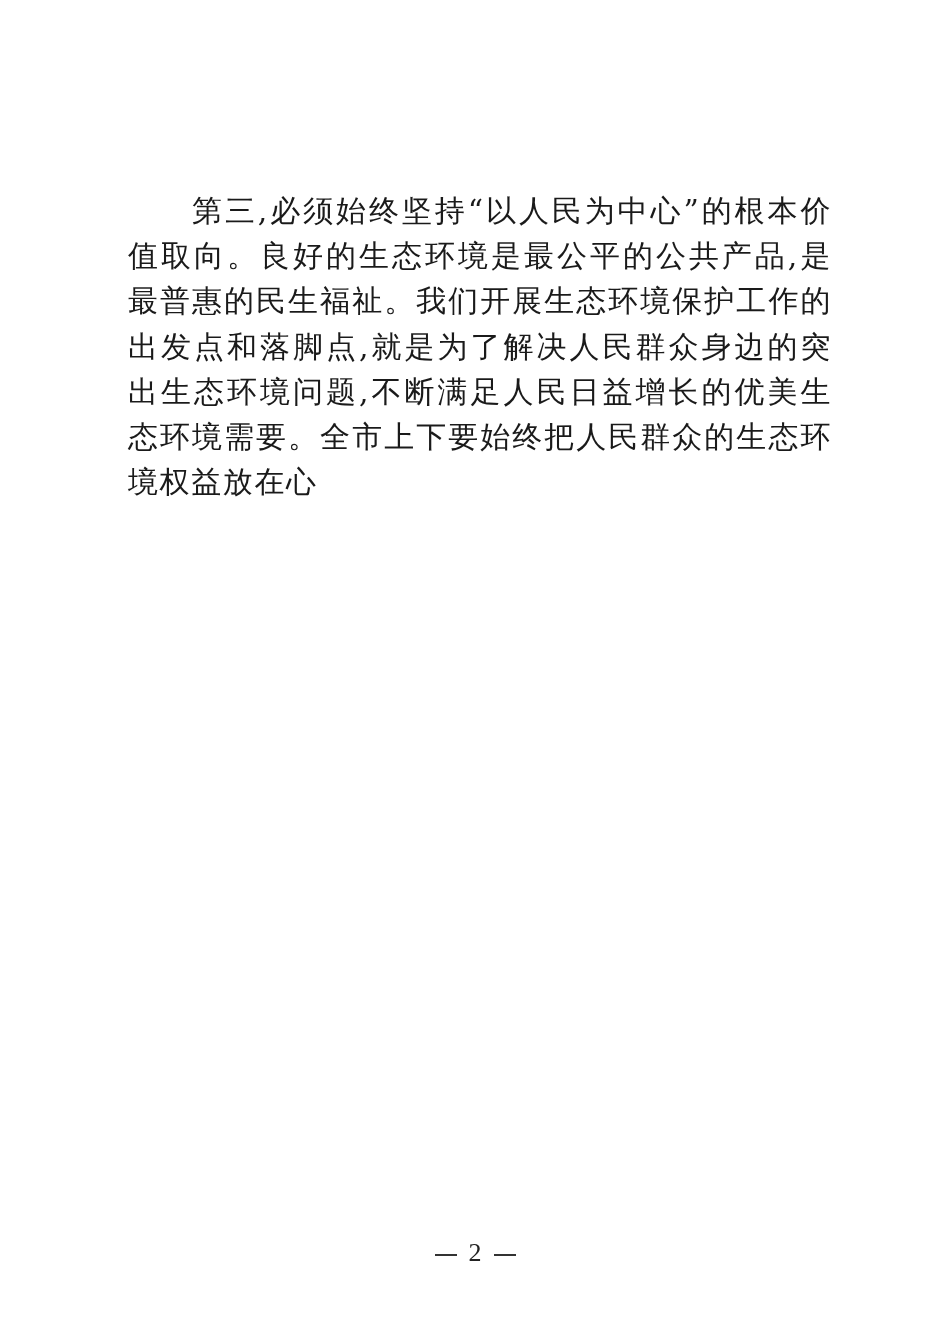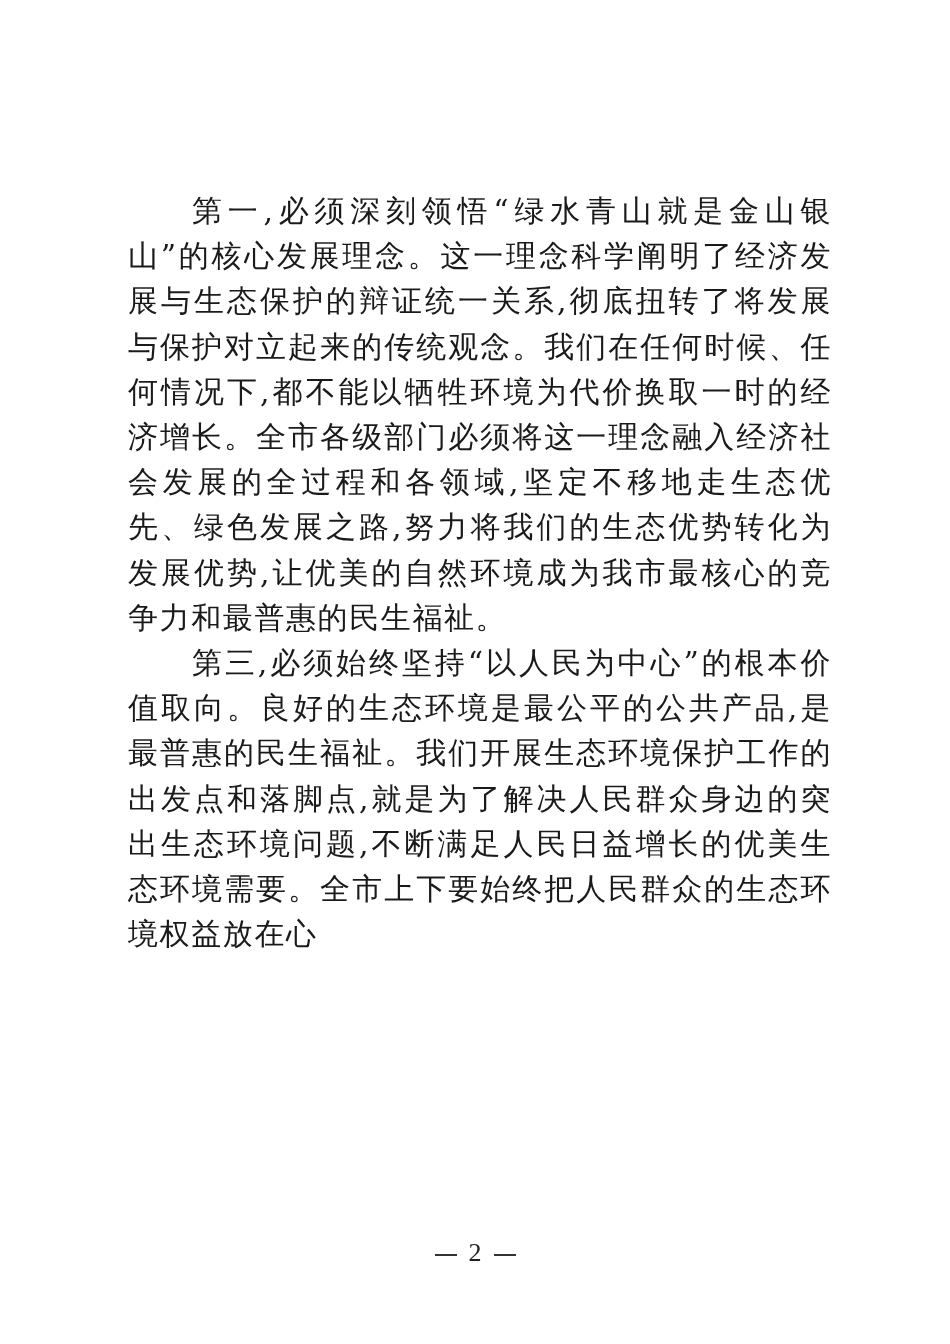--- a/index.html
+++ b/index.html
@@ -47,19 +47,18 @@
       height: 1.5px;
       background: #333;
       vertical-align: middle;
       margin: 0 12px;
     }
   </style>
 </head>
 <body>
 
 <div class="page">
-  <p class="para">第一,必须深刻领悟“绿水青山就是金山银山”的核心发展理念。这一理念科学阐明了经济发展与生态保护的辩证统一关系,彻底扭转了将发展与保护对立起来的传统观念。我们在任何时候、任何情况下,都不能以牺牲环境为代价换取一时的经济增长。全市各级部门必须将这一理念融入经济社会发展的全过程和各领域,坚定不移地走生态优先、绿色发展之路,努力将我们的生态优势转化为发展优势,让优美的自然环境成为我市最核心的竞争力和最普惠的民生福祉。</p>
   <p class="para">第三,必须始终坚持“以人民为中心”的根本价值取向。良好的生态环境是最公平的公共产品,是最普惠的民生福祉。我们开展生态环境保护工作的出发点和落脚点,就是为了解决人民群众身边的突出生态环境问题,不断满足人民日益增长的优美生态环境需要。全市上下要始终把人民群众的生态环境权益放在心</p>
 </div>
 
 <div class="page-footer">
   <span class="dash"></span><span>2</span><span class="dash"></span>
 </div>
 
 </body></html>

